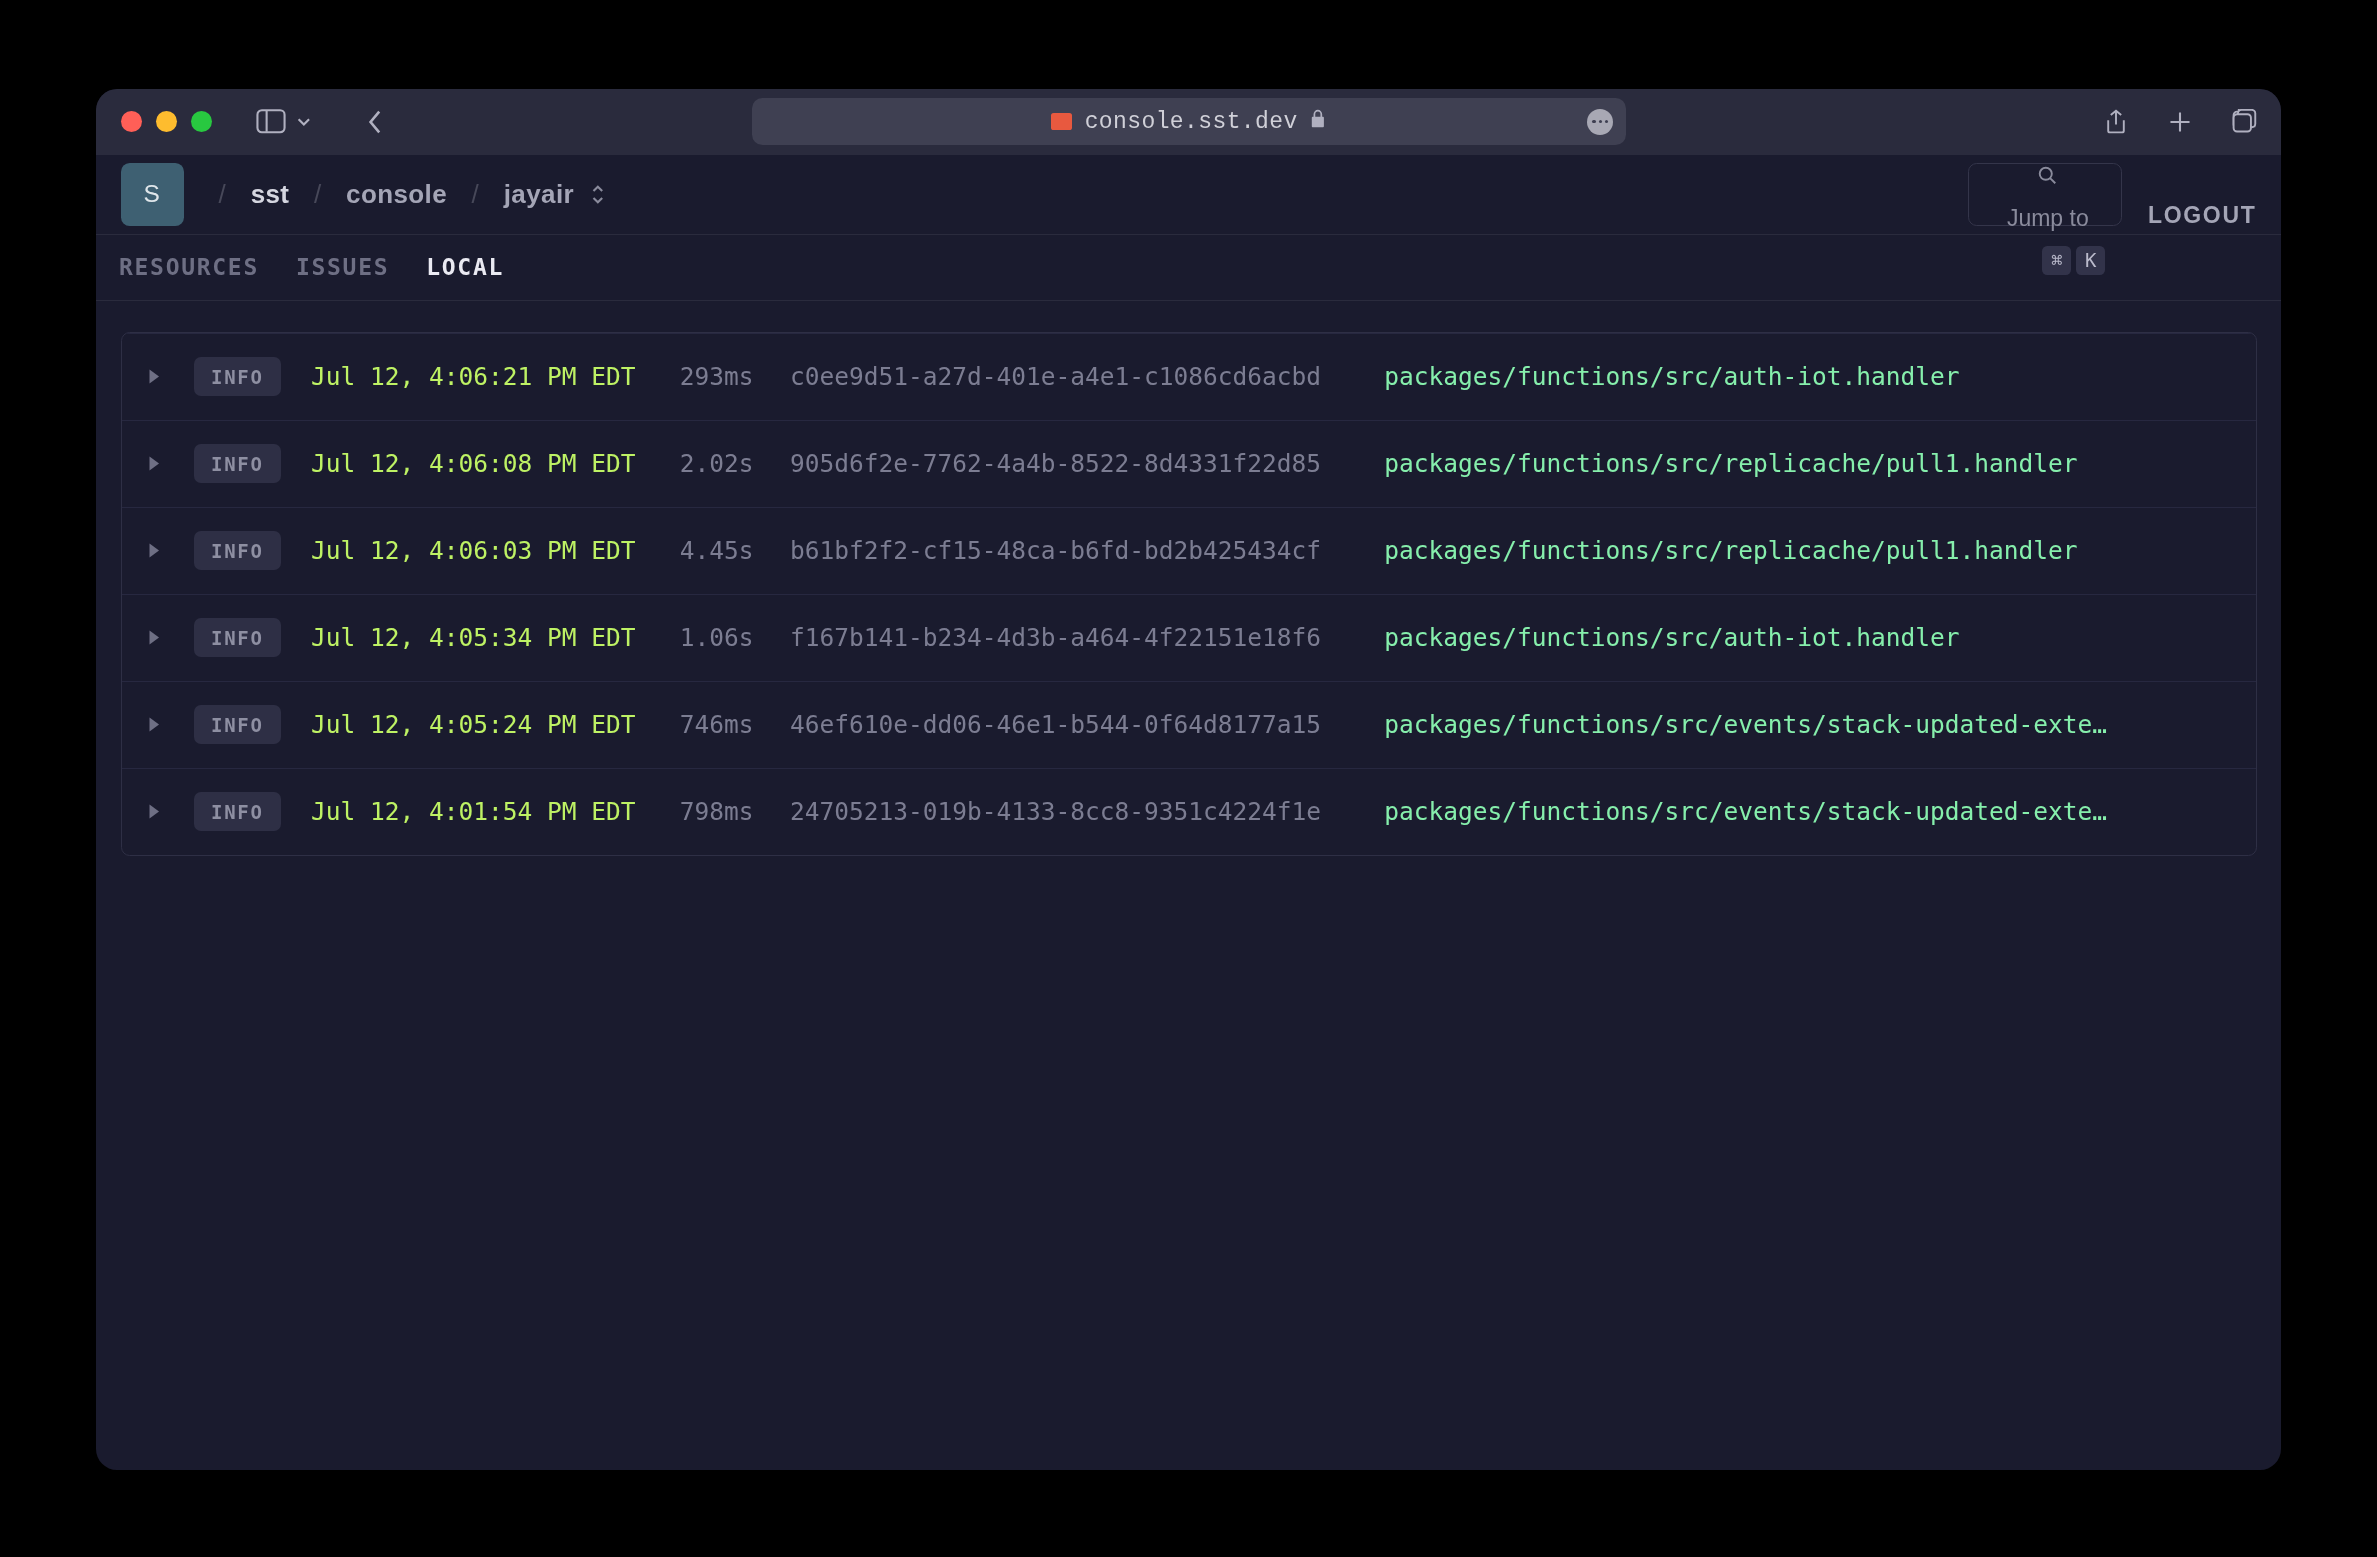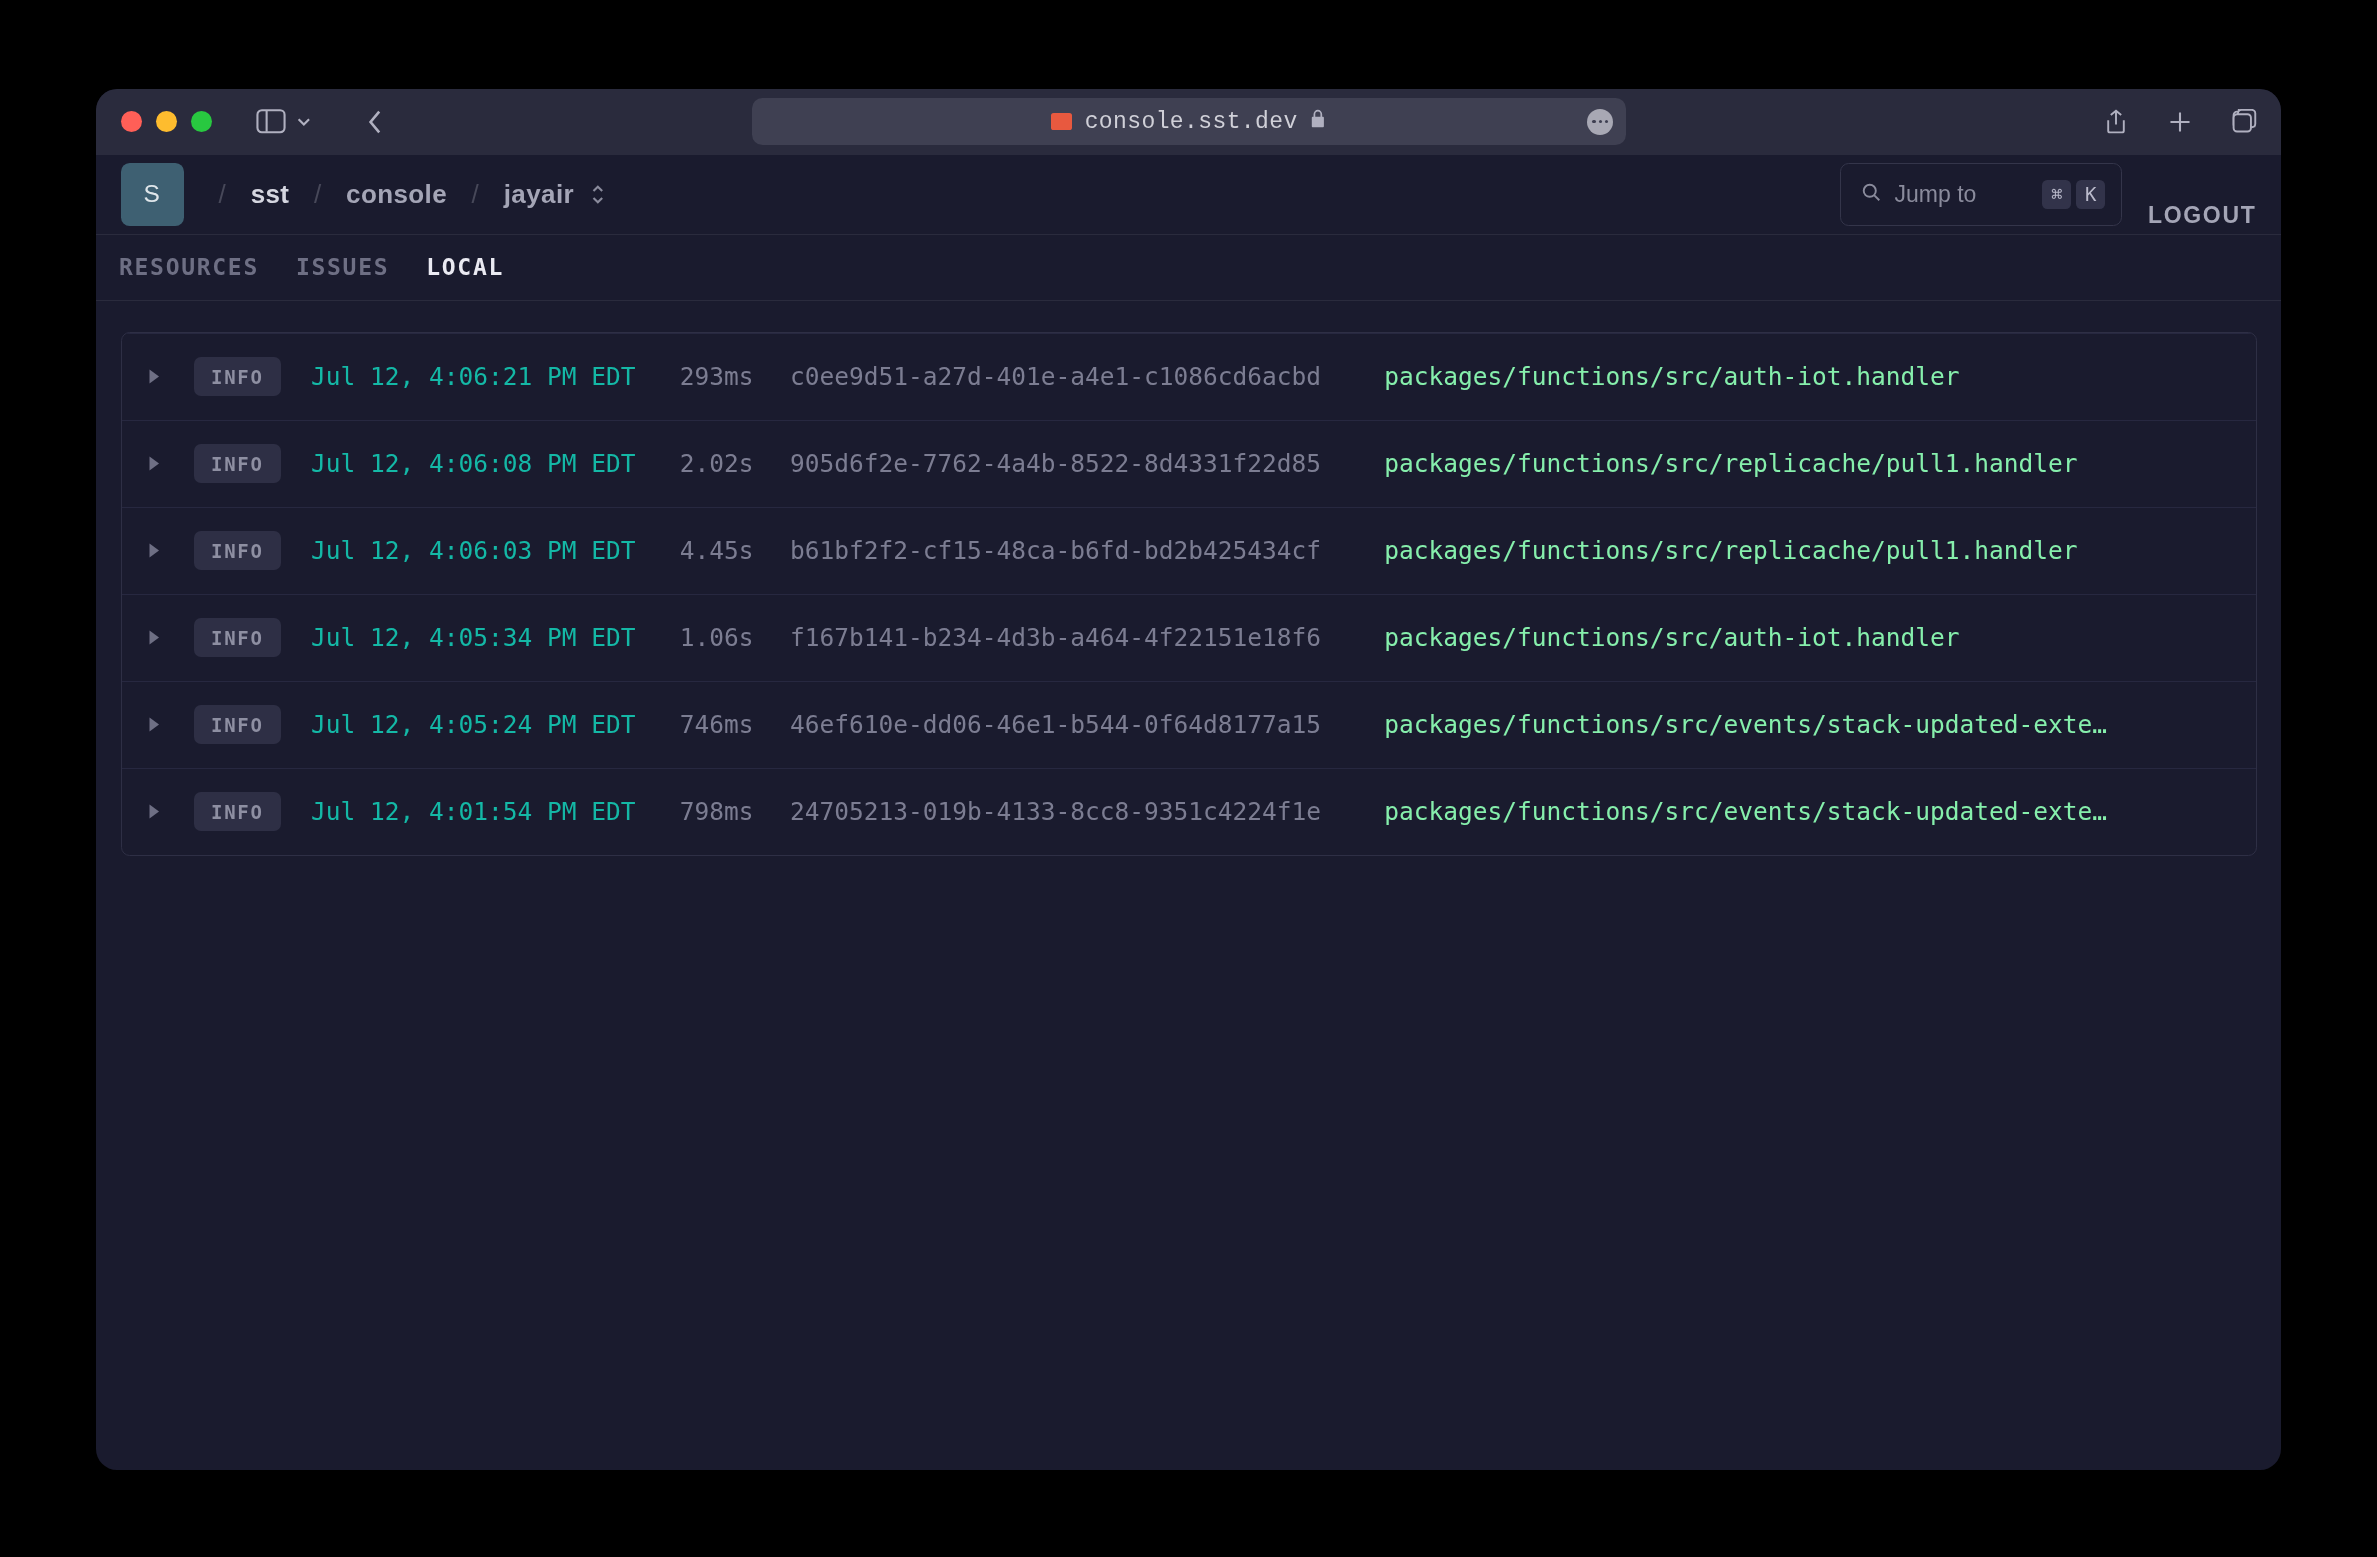--- a/index.html
+++ b/index.html
@@ -96,21 +96,21 @@
   .bc-item { color: #a4a5b6; }
   .bc-item.active { color: #d5d6e0; }
   .bc-updown { margin-left: -8.7px; color: #8a8b9c; display:flex; align-items:center;}
   .bc-updown svg { width: 15.7px; height: 23px; }
   .header-right {
     margin-left: auto; display: flex; align-items: center; gap: 26px;
   }
   .jump-box {
     height: 63px; border: 0.9px solid #34354a; border-radius: 8.7px;
     display: flex; align-items: center; padding: 0 15.7px 0 21px;
-    gap: 14px; color: #8a8b9c; font-size: 23px; font-weight: 500;
+    gap: 14px; color: #8a8b9c; font-size: 23px; font-weight: 500; flex-direction: column;
   }
   .jump-box .search-icon svg { width: 19px; height: 19px; }
   .kbd { background: #32334a; color: #babacb; border-radius: 5.2px; padding: 3.5px 8.7px; font-size: 19px; font-family: ui-monospace, monospace; }
   .kbd + .kbd { margin-left: 5.2px; }
   .jump-kbds { margin-left: 52px; display:flex; }
   .logout { color: #a4a5b6; font-size: 23px; font-weight: 700; letter-spacing: 1.7px; margin-top: 43px; }
   
   .tabs {
     height: 66px; display: flex; align-items: center; gap: 37px;
     padding: 0 23px; border-bottom: 0.9px solid #2a2b3d;
@@ -140,21 +140,21 @@
   }
   .row .expand-icon { color: #6e6f84; display:flex; width: 17.5px;}
   .row .expand-icon svg { width: 15.7px; height: 19px; }
   .row .badge {
     background: #2e2f45; color: #8e8fa2; font-weight: 700;
     font-size: 19px; letter-spacing: 1.7px; border-radius: 7px;
     padding: 8.7px 17.5px;
     min-width: 79px;
     text-align: center;
   }
-  .row .ts { color: #14b8a6; width: 332px; flex: 0 0 332px; }
+  .row .ts { color: #bef264; width: 332px; flex: 0 0 332px; }
   .row .dur { color: #7c7d92; width: 87px; flex: 0 0 87px; text-align: center; }
   .row .reqid { color: #7c7d92; width: 559px; flex: 0 0 559px; }
   .row .handler { color: #86efac; flex: 1; overflow: hidden; text-overflow: ellipsis; padding-left: 5.2px;}
 </style>
 </head>
 <body>
 
 <div class="window">
 
   <div class="titlebar">

